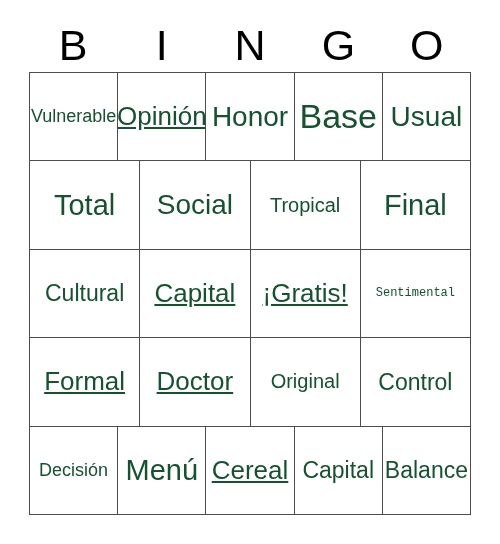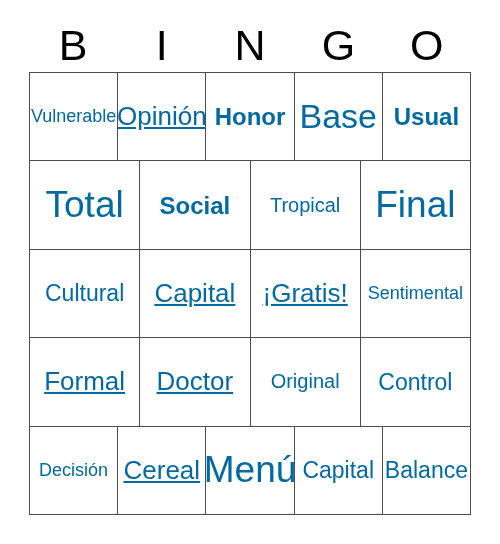--- a/index.html
+++ b/index.html
@@ -68,32 +68,32 @@
     justify-content: center;
     padding: 0 3px;
     background: #ffffff;
     overflow: hidden;
   }
   .cell-text {
     display: block;
     text-align: center;
     line-height: 1.05;
     white-space: nowrap;
-    color: #0369a1;
+    color: #14532d;
     font-weight: 400;
   }
   
-  .s-xs   { font-size: 18px; }
+  .s-xs   { font-size: 12px; font-family: Liberation Mono, monospace; }
   .s-sm   { font-size: 18px; }
   .s-md   { font-size: 20px; }
   .s-lg   { font-size: 23px; }
   .s-xl   { font-size: 26px; text-decoration: underline; }
-  .s-xxl  { font-size: 24px; font-weight: bold; }
+  .s-xxl  { font-size: 28px; }
   .s-huge { font-size: 34px; }
-  .s-max  { font-size: 37px; text-align: right; }
+  .s-max  { font-size: 29px; text-align: right; }
 </style>
 </head>
 <body>
 
 <div id="bingo-card">
 
   <div id="header-row">
     <div class="header-letter">B</div>
     <div class="header-letter">I</div>
     <div class="header-letter">N</div>
@@ -164,24 +164,24 @@
       <div class="bingo-cell">
           <span class="cell-text s-lg">Control</span>
         </div>
     </div>
 
     <div class="bingo-row">
       <div class="bingo-cell">
           <span class="cell-text s-sm">Decisión</span>
         </div>
       <div class="bingo-cell">
-          <span class="cell-text s-xl">Cereal</span>
+          <span class="cell-text s-max">Menú</span>
         </div>
       <div class="bingo-cell">
-          <span class="cell-text s-max">Menú</span>
+          <span class="cell-text s-xl">Cereal</span>
         </div>
       <div class="bingo-cell">
           <span class="cell-text s-lg">Capital</span>
         </div>
       <div class="bingo-cell">
           <span class="cell-text s-lg">Balance</span>
         </div>
     </div>
 
   </div>

